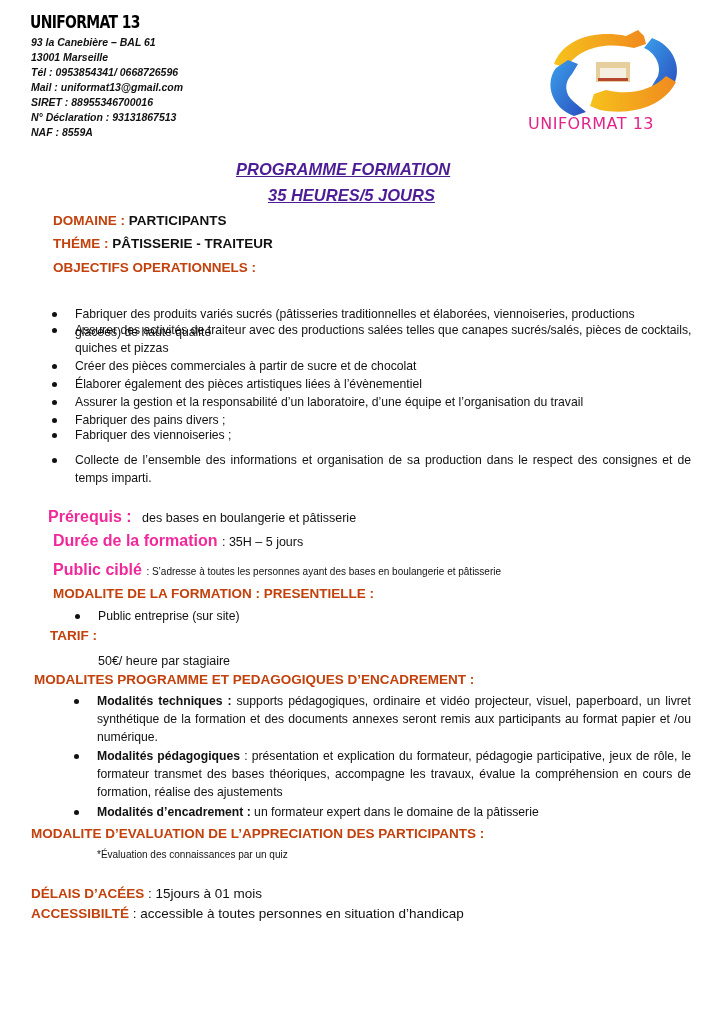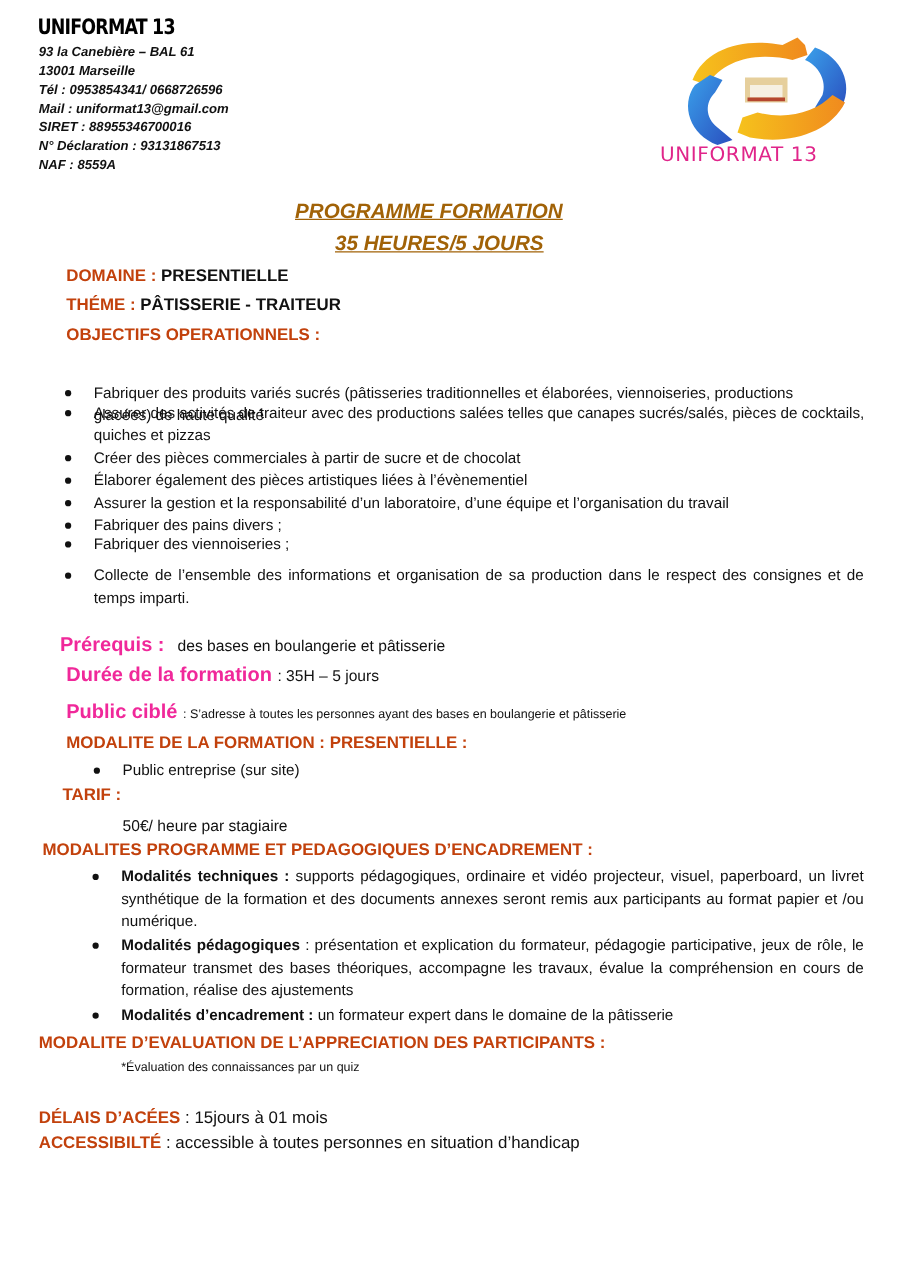--- a/index.html
+++ b/index.html
@@ -9,21 +9,21 @@
 
     
     .company-name { left: 30px; top: 12px; font-family: "DejaVu Sans", sans-serif; font-weight: bold; font-size: 17px; letter-spacing: -0.8px; transform: scaleX(0.82); transform-origin: left top; color: #000; }
     .addr { left: 31px; font-size: 10.5px; font-weight: bold; font-style: italic; color: #111; white-space: nowrap; }
 
     
     .logo { left: 534px; top: 24px; width: 160px; height: 112px; }
     .logo-text { left: 528px; top: 114px; font-family: "DejaVu Sans", sans-serif; font-size: 16px; color: #e0258a; letter-spacing: 0.5px; white-space: nowrap; }
 
     
-    .title { font-size: 16.5px; font-weight: bold; font-style: italic; color: #a16207; text-decoration: underline; white-space: nowrap; }
+    .title { font-size: 16.5px; font-weight: bold; font-style: italic; color: #4c1d95; text-decoration: underline; white-space: nowrap; }
     .pink { color: #c2410c; font-weight: bold; }
     .label-row { font-size: 13.5px; white-space: nowrap; }
     .dark { color: #111; font-weight: bold; }
 
     ul.bullets { list-style: none; }
     .bl { position: absolute; font-size: 12.2px; line-height: 18px; color: #111; }
     .bl .dot { position: absolute; left: -23px; top: 7px; width: 5px; height: 5px; background: #111; border-radius: 50%; }
     .justify { text-align: justify; text-align-last: left; }
     .big-pink { font-size: 16px; color: #f0289a; font-weight: bold; }
     .small-text { font-size: 12.5px; color: #111; }
@@ -68,21 +68,21 @@
     <rect x="66" y="44" width="26" height="10" fill="#f6f0e2"></rect>
     <rect x="64" y="54" width="30" height="3" fill="#b5472f"></rect>
   </svg>
 </div>
 <div class="abs logo-text">UNIFORMAT 13</div>
 
 <div class="abs title" style="left:236px; top:160px;">PROGRAMME FORMATION</div>
 <div class="abs title" style="left:268px; top:186px;">35 HEURES/5 JOURS</div>
 
 <div class="abs label-row" style="left:53px; top:213px;">
-  <span class="pink">DOMAINE : </span><span class="dark">PRESENTIELLE</span>
+  <span class="pink">DOMAINE : </span><span class="dark">PARTICIPANTS</span>
 </div>
 <div class="abs label-row" style="left:53px; top:236px;">
   <span class="pink">THÉME : </span><span class="dark">PÂTISSERIE - TRAITEUR</span>
 </div>
 <div class="abs label-row pink" style="left:53px; top:260px;">OBJECTIFS OPERATIONNELS :</div>
 
 <ul class="bullets">
   <li class="bl" style="left:75px; top:285px; width:560px;margin-top:20px;"><span class="dot"></span><span>Fabriquer des produits variés sucrés (pâtisseries traditionnelles et élaborées, viennoiseries, productions glacées) de haute qualité</span></li>
   <li class="bl" style="left:75px; top:321px; width:620px;"><span class="dot"></span><span>Assurer des activités de traiteur avec des productions salées telles que canapes sucrés/salés, pièces de cocktails, quiches et pizzas</span></li>
   <li class="bl" style="left:75px; top:357px; width:620px;"><span class="dot"></span><span>Créer des pièces commerciales à partir de sucre et de chocolat</span></li>

